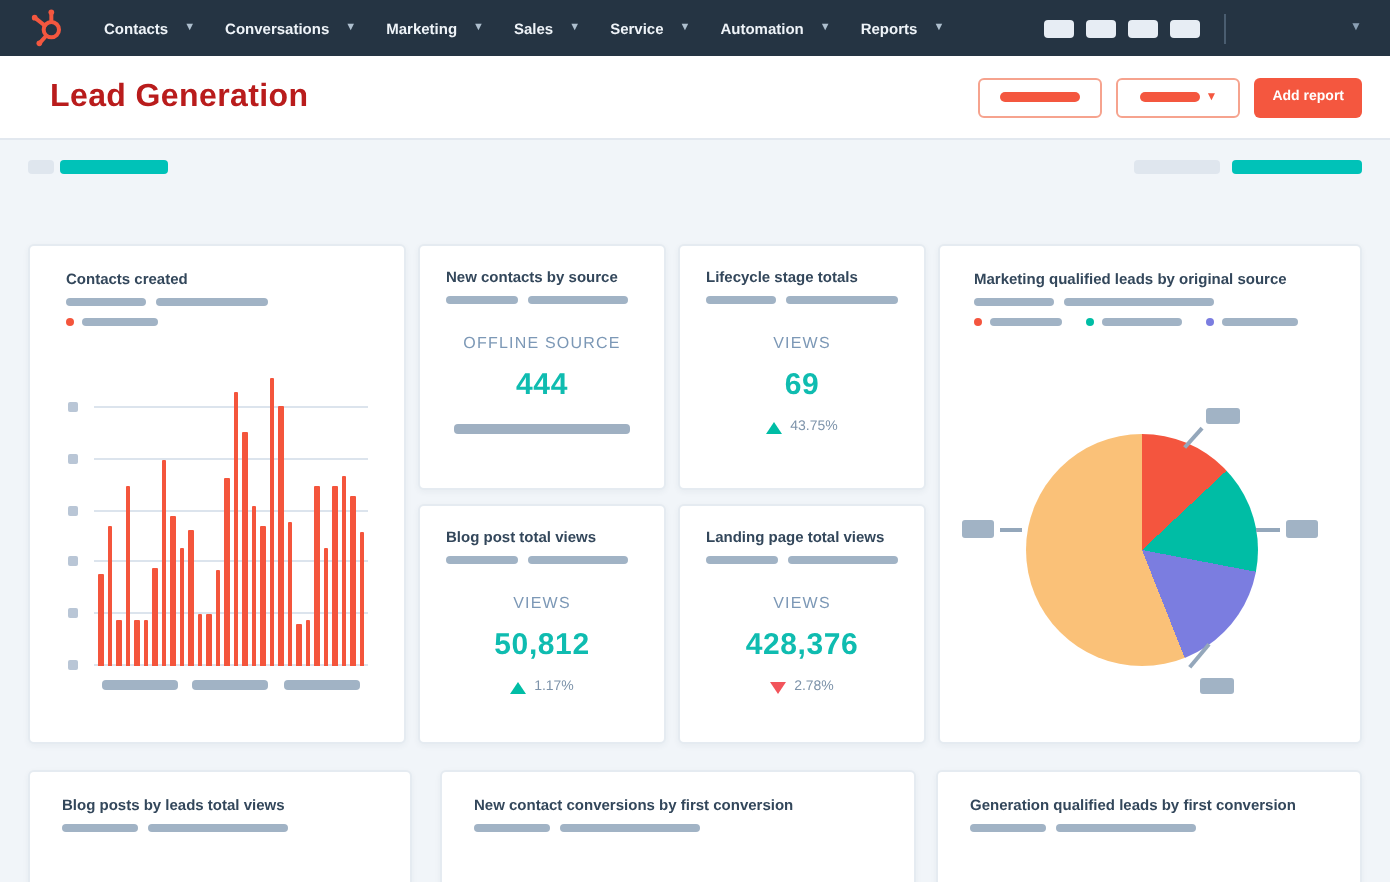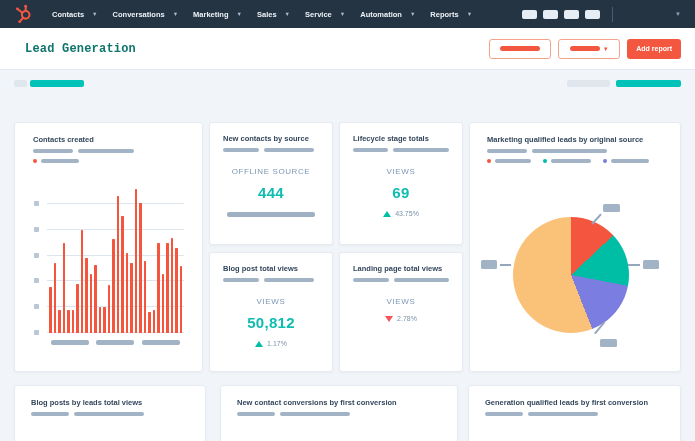--- a/index.html
+++ b/index.html
@@ -11,21 +11,21 @@
   .nav-menu { display:flex; align-items:center; gap:15px; }
   .nav-item { display:flex; align-items:center; gap:8px; color:#eef3f8; font-size:7.5px; font-weight:bold; cursor:pointer; white-space:nowrap;justify-content:center; }
   .nav-caret { font-size:5.5px; color:#aebfce; }
   .nav-right { margin-left:auto; display:flex; align-items:center; }
   .nav-box { width:15px; height:9px; background:#e7edf4; border-radius:2px; margin-left:6px; cursor:pointer; }
   .nav-divider { width:1px; height:15px; background:#4a5d70; margin:0 10px 0 12px; }
   .nav-user-caret { font-size:6px; color:#8ba0b4; margin-left:52px; cursor:pointer; }
 
   
   .page-header { height:42px; background:#ffffff; display:flex; align-items:center; justify-content:space-between; padding:0 14px 0 25px; border-bottom:1px solid #e2e8ef; }
-  .page-title { color:#0f766e; font-size:12px; font-weight:bold; letter-spacing:0.2px;font-family:Liberation Mono, monospace; }
+  .page-title { color:#b91c1c; font-size:16px; font-weight:bold; letter-spacing:0.2px; }
   .header-actions { display:flex; align-items:center; gap:7px; }
   .btn-outline { width:62px; height:20px; background:#fff; border:1px solid #f6a38e; border-radius:3px; display:flex; align-items:center; justify-content:center; gap:3px; cursor:pointer; }
   .btn-outline .ph-coral { height:5px; background:#f4573f; border-radius:2.5px; }
   .btn-outline .w40 { width:40px; } .btn-outline .w30 { width:30px; }
   .btn-caret { font-size:6px; color:#f4573f; }
   .btn-solid { height:20px; padding:0 9px; background:#f4573f; border:none; border-radius:3px; color:#fff; font-size:7px; font-weight:bold; font-family:"Liberation Sans", sans-serif; cursor:pointer; }
 
   
   .filter-row { position:relative; height:30px; }
   .chip { position:absolute; border-radius:2px; cursor:pointer; }
@@ -275,20 +275,21 @@
     </div>
   </div>
 
   <div class="card card-lpv">
     <div class="card-title">Landing page total views</div>
     <div class="ph-row">
       <div class="ph" style="width:36px"></div>
       <div class="ph" style="width:55px"></div>
     </div>
     <div class="metric-label">VIEWS</div>
+    <div class="metric-value">428,376</div>
     <div class="delta">
       <div class="tri-down"></div>
       <div class="delta-text">2.78%</div>
     </div>
   </div>
 
   <div class="card card-pie">
     <div class="card-title">Marketing qualified leads by original source</div>
     <div class="ph-row">
       <div class="ph" style="width:40px"></div>

